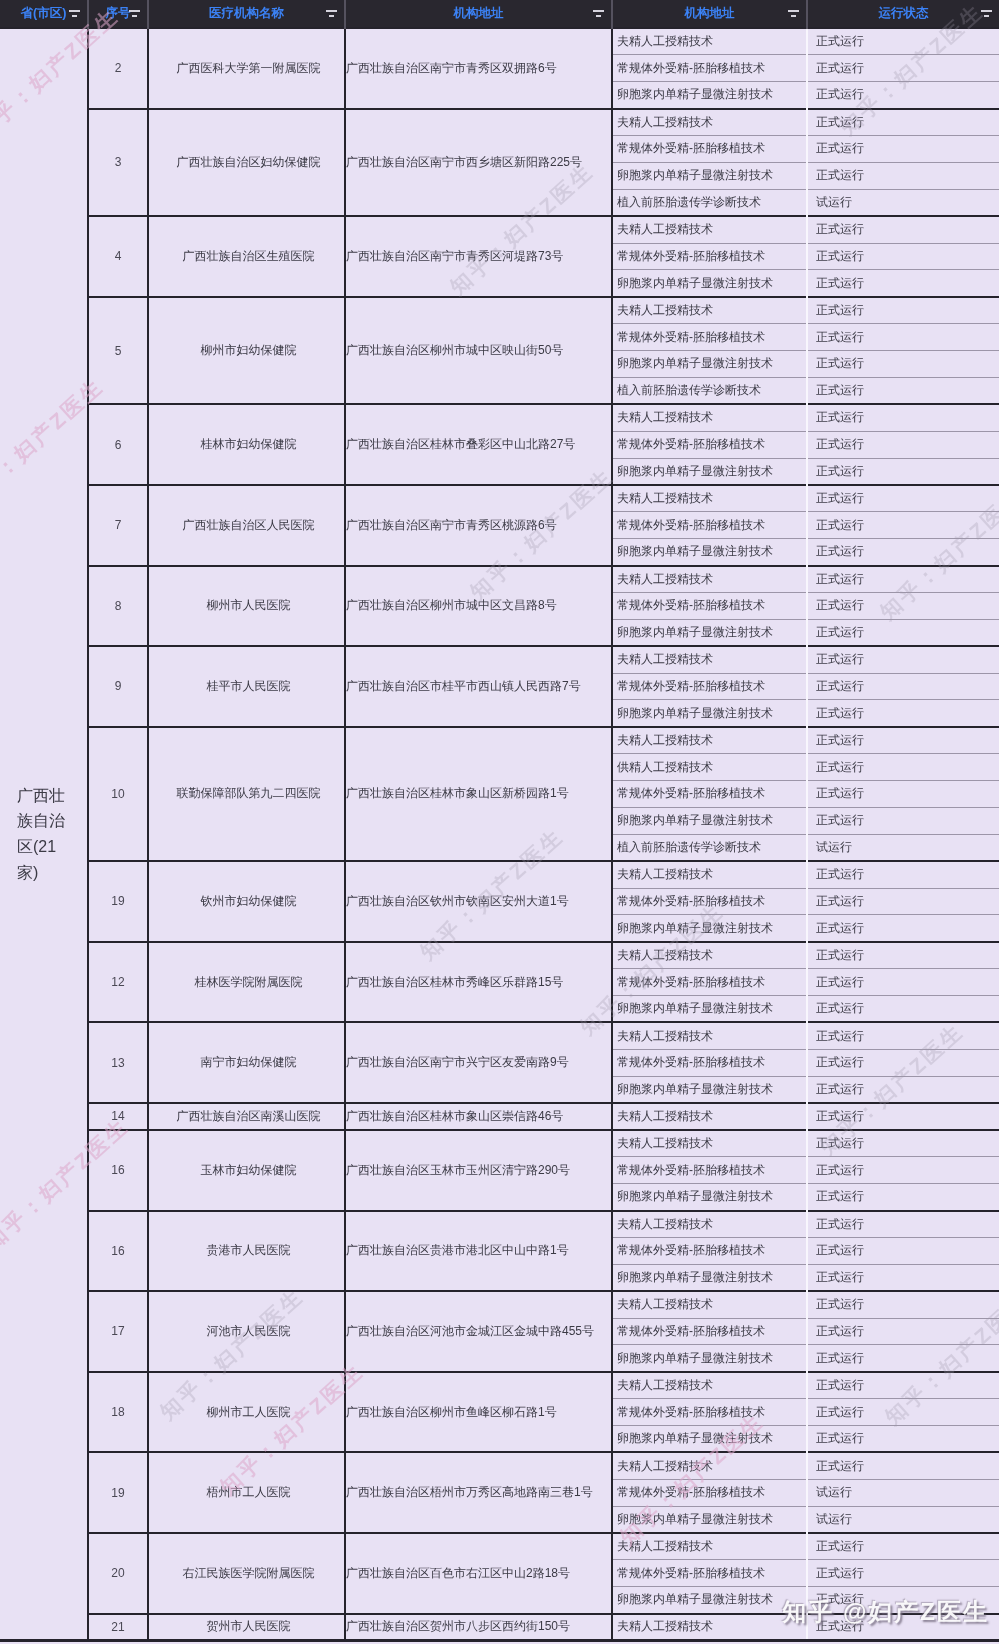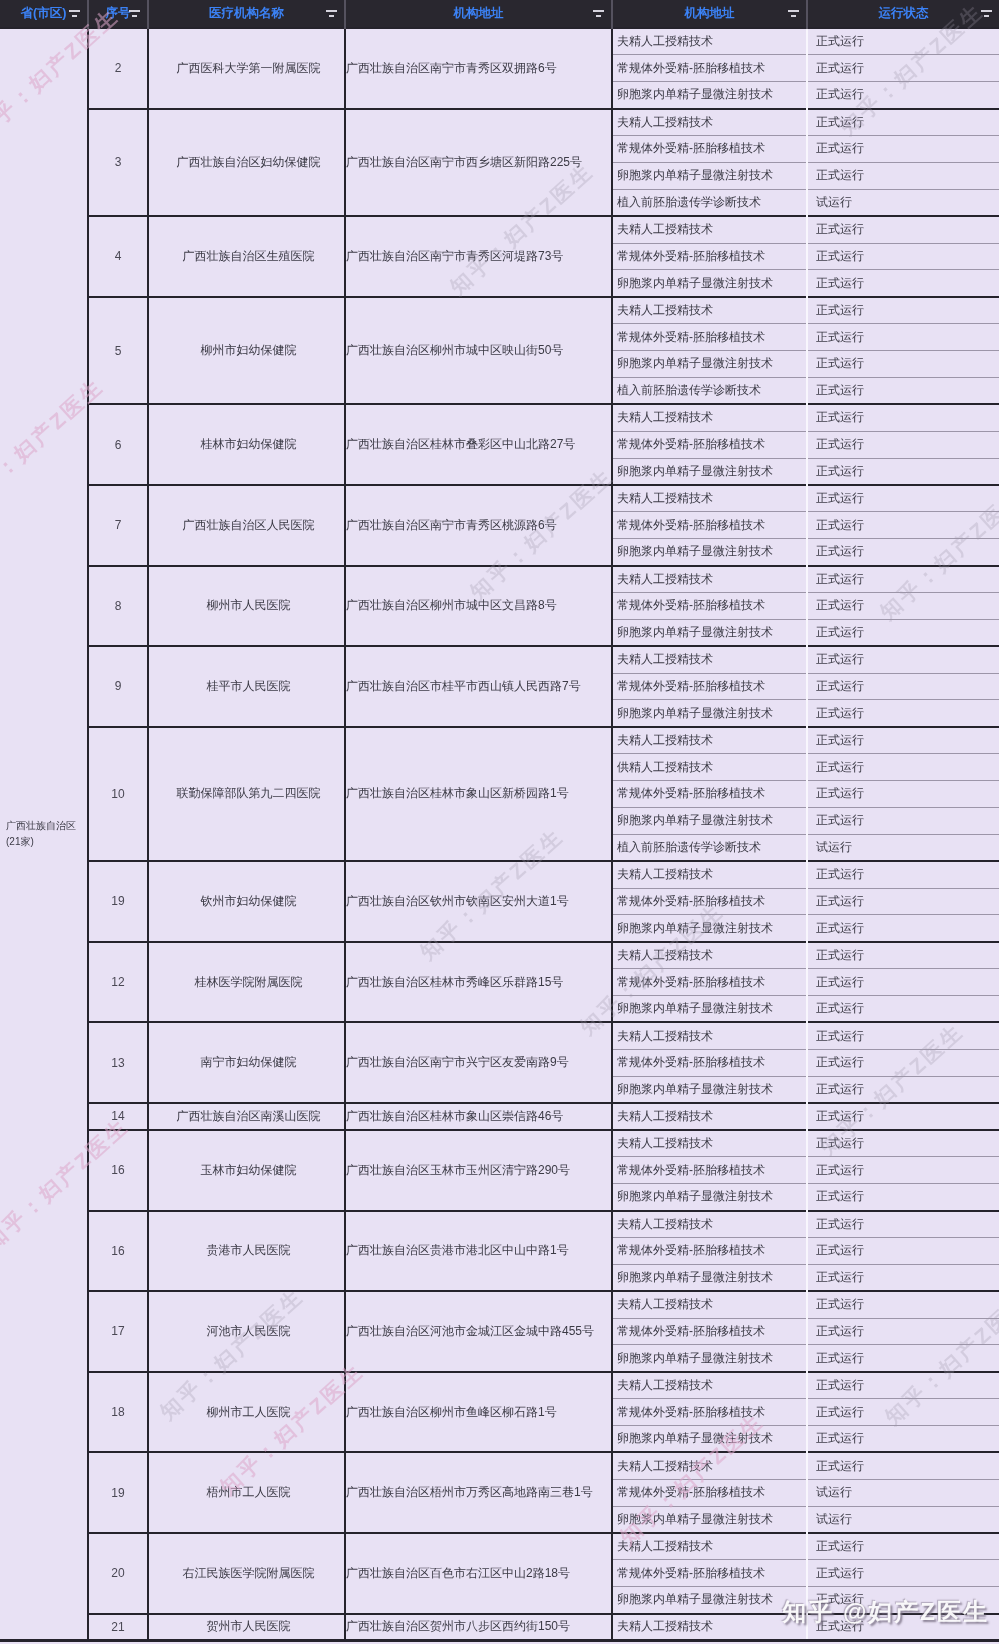--- a/index.html
+++ b/index.html
@@ -36,22 +36,22 @@
   }
   .filter-icon::after{
     content:""; position:absolute; left:3px; top:5px; width:5px; height:2px; background:#d6d4de;
   }
   tbody tr{height:26.88px;}
   tbody td{
     font-size:12px; color:var(--text); vertical-align:middle;
     white-space:nowrap; overflow:hidden;
   }
   td.province-cell{
-    border-right:2px solid var(--dark); padding:0 6px; white-space:normal;
-    font-size:10px; line-height:1.6;
+    border-right:2px solid var(--dark); padding:0 17px; white-space:normal;
+    font-size:16px; line-height:1.6;
   }
   td.num-cell{border-right:2px solid var(--dark); text-align:center; color:#4a4854;}
   td.name-cell{border-right:2px solid var(--dark); padding-left:4px;text-align:center;}
   td.addr-cell{border-right:2px solid var(--dark); padding-left:0;}
   td.tech-cell{border-right:2px solid var(--white-sep); border-top:1px solid var(--gray-sep); padding-left:4px;}
   td.status-cell{border-top:1px solid var(--gray-sep); padding-left:8px;}
   tbody tr.group-start td{border-top:2px solid var(--dark);}
   .wm-diag{
     position:absolute; font-size:21px; letter-spacing:3px; white-space:nowrap;
     transform:rotate(-42deg); pointer-events:none; font-weight:bold;

